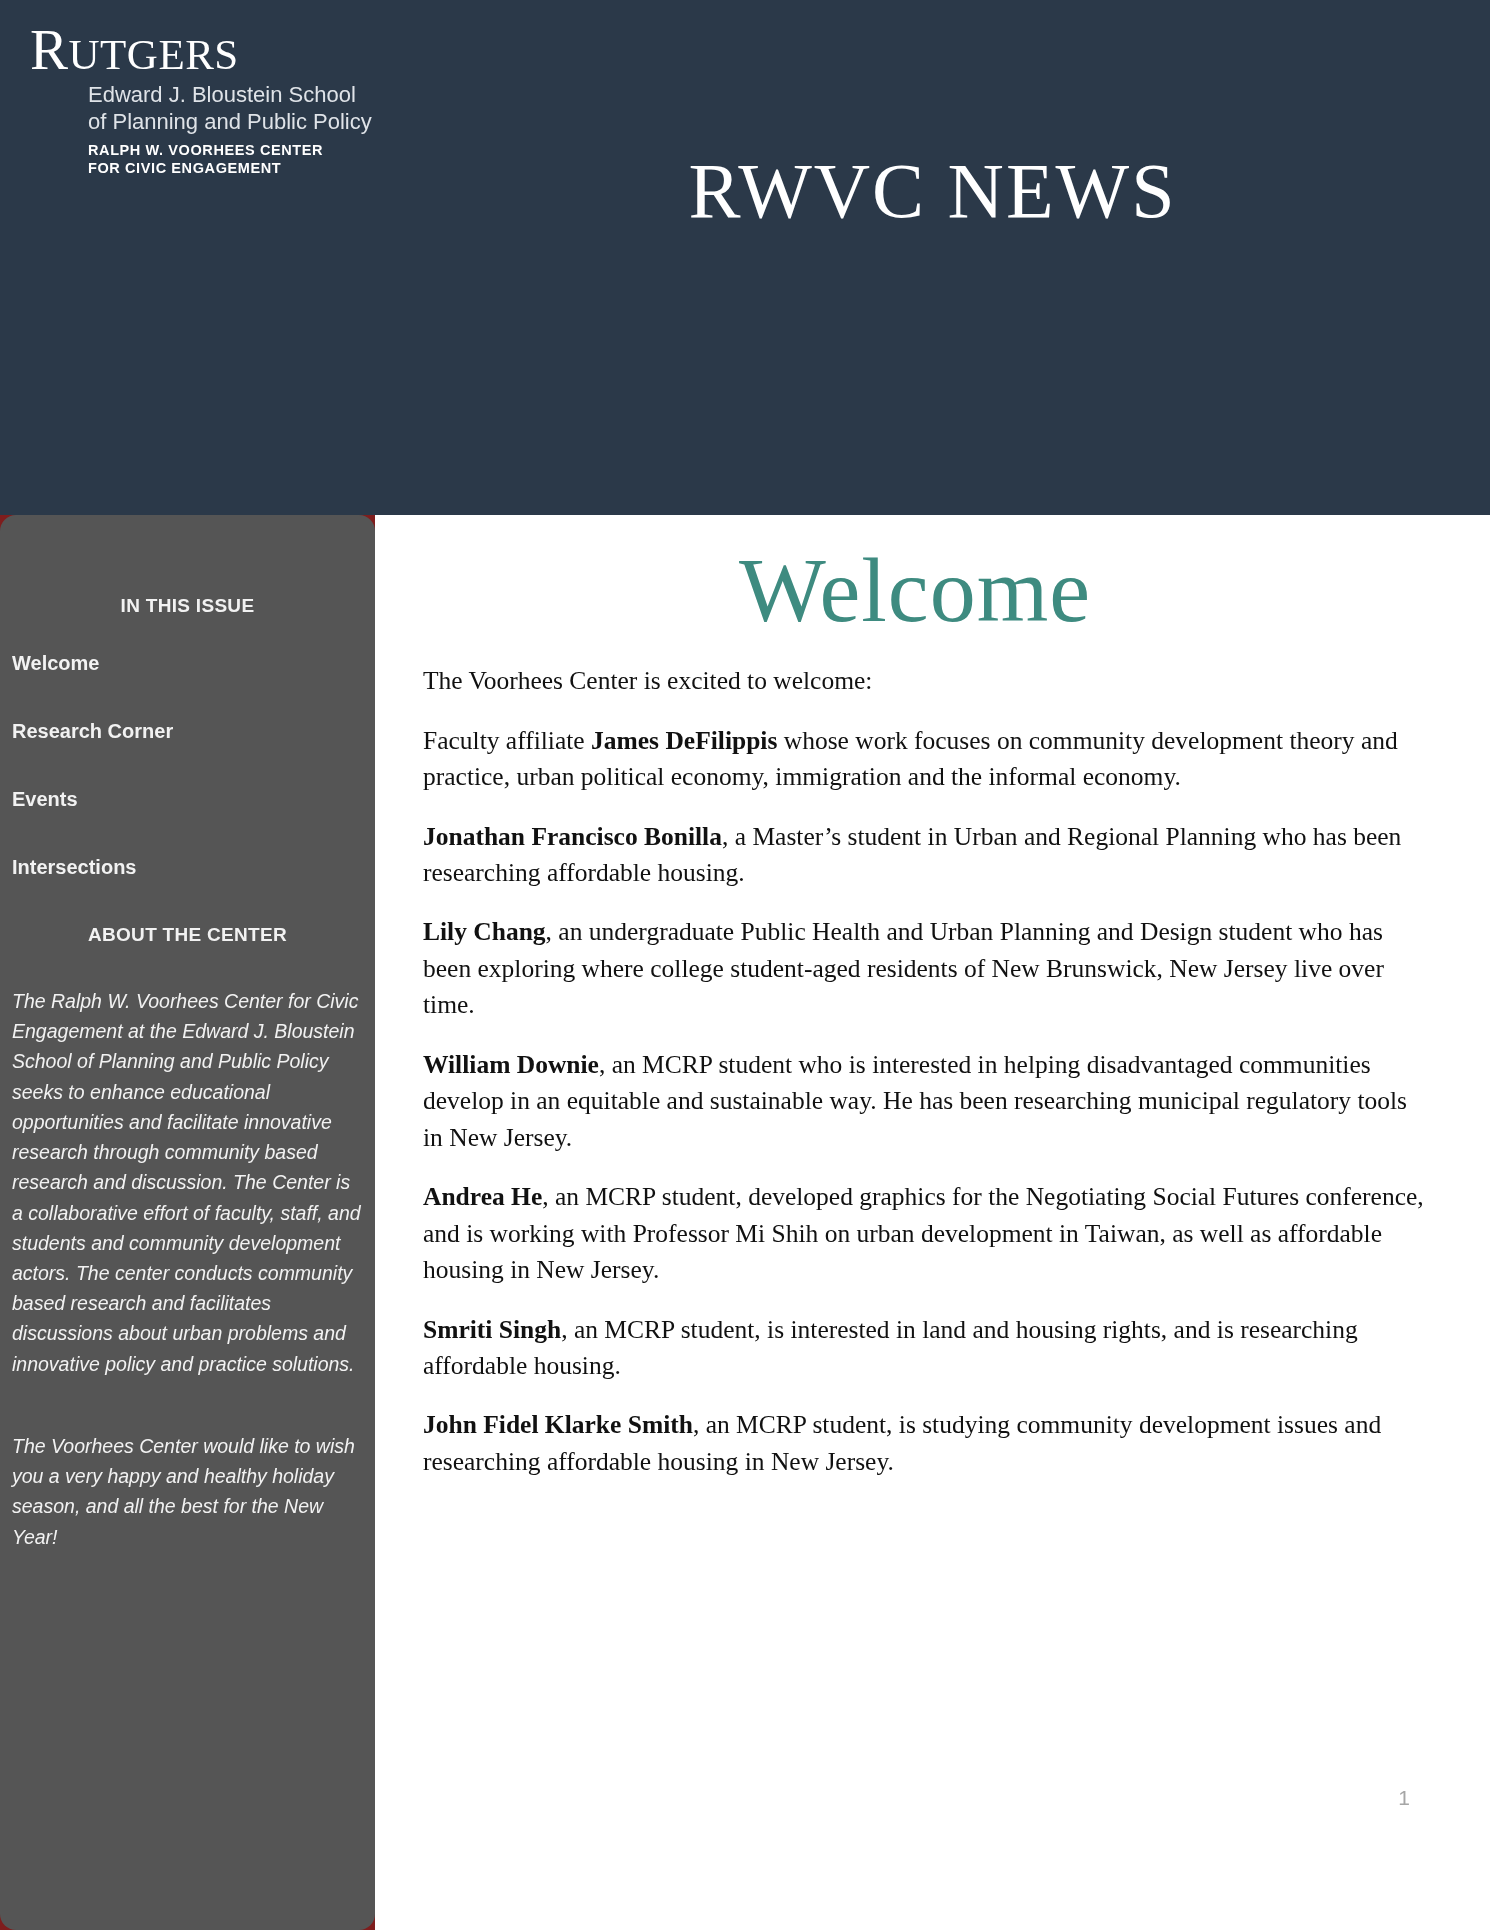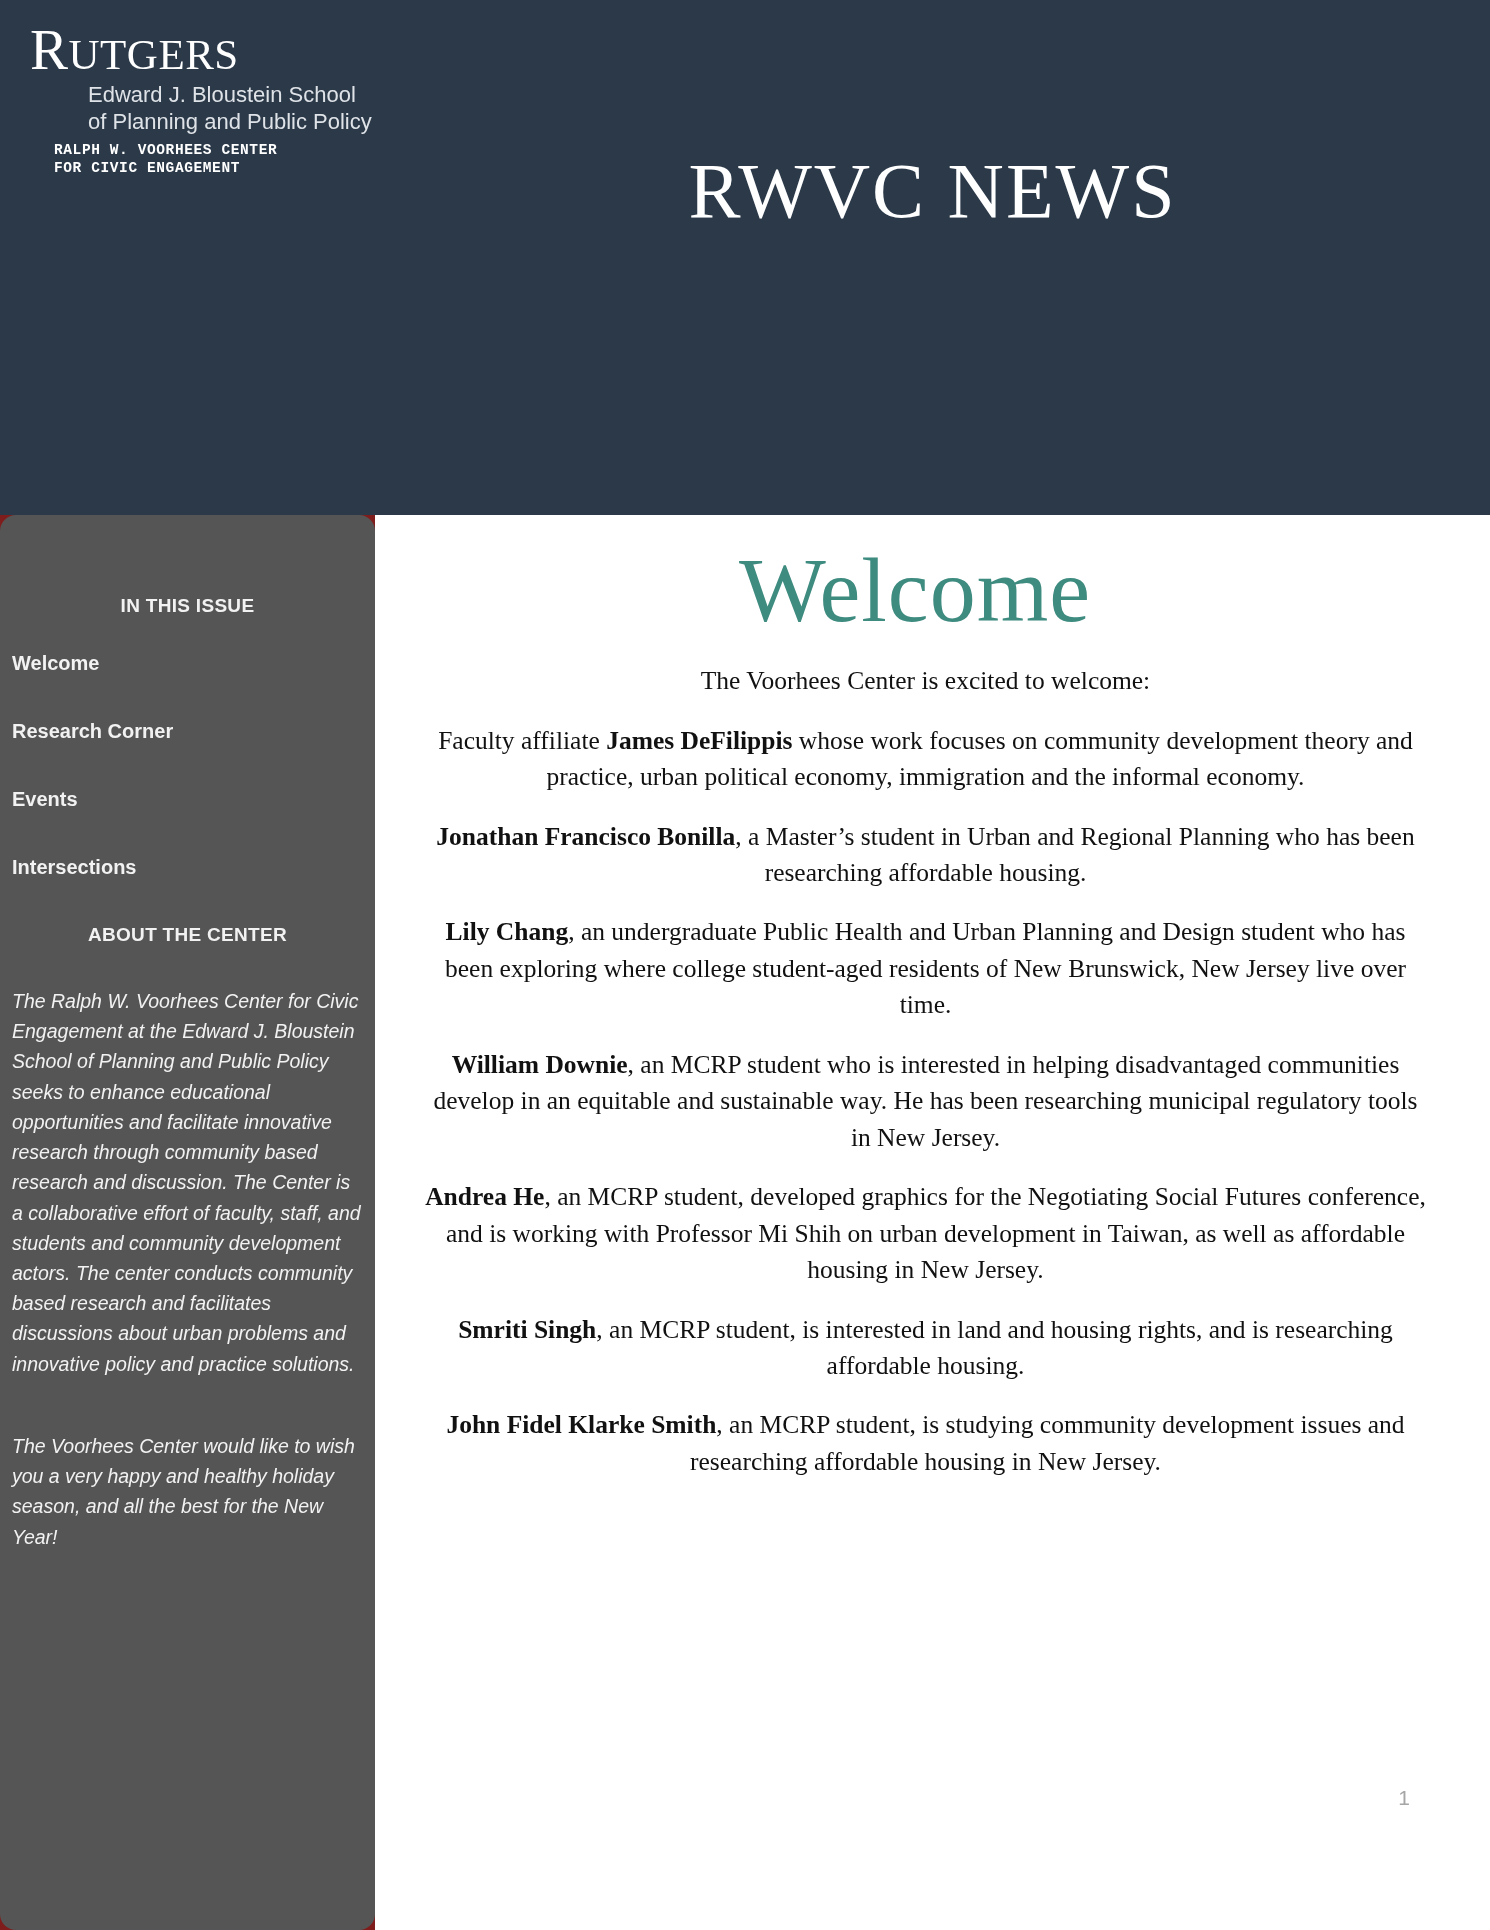--- a/index.html
+++ b/index.html
@@ -45,23 +45,23 @@
   .logo-school {
     margin-left: 58px;
     margin-top: 4px;
     font-family: "Liberation Sans", sans-serif;
     font-size: 22px;
     line-height: 1.22;
     color: #dfe3e8;
     font-weight: 300;
   }
   .logo-center {
-    margin-left: 24px;
+    margin-left: 58px;
     margin-top: 5px;
-    font-family: Liberation Mono, monospace;
+    font-family: Liberation Sans, sans-serif;
     font-size: 14.5px;
     line-height: 1.25;
     letter-spacing: 0.6px;
     font-weight: bold;
     color: #ffffff;
   }
   .masthead {
     position: absolute;
     left: 375px;
     top: 150px;
@@ -144,21 +144,20 @@
     margin-top: 25px;
     letter-spacing: 1px;
   }
   .body-copy {
     margin-top: 22px;
     padding-left: 21px;
     font-family: "Liberation Serif", serif;
     font-size: 25.5px;
     line-height: 1.43;
     color: #111111;
-    text-align: center;
   }
   .body-copy p { margin-bottom: 23px; }
   .body-copy b { font-weight: bold; }
   .page-num {
     position: absolute;
     right: 80px;
     bottom: 120px;
     font-family: "Liberation Sans", sans-serif;
     font-size: 21px;
     color: #a6a6a6;

